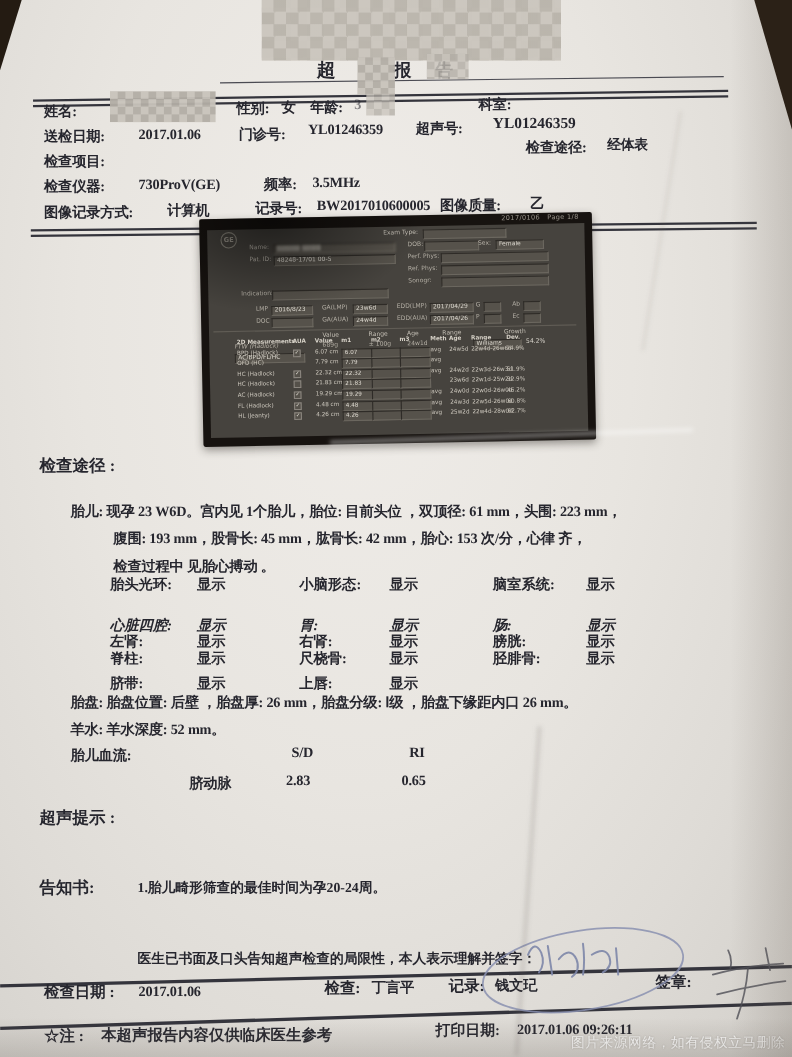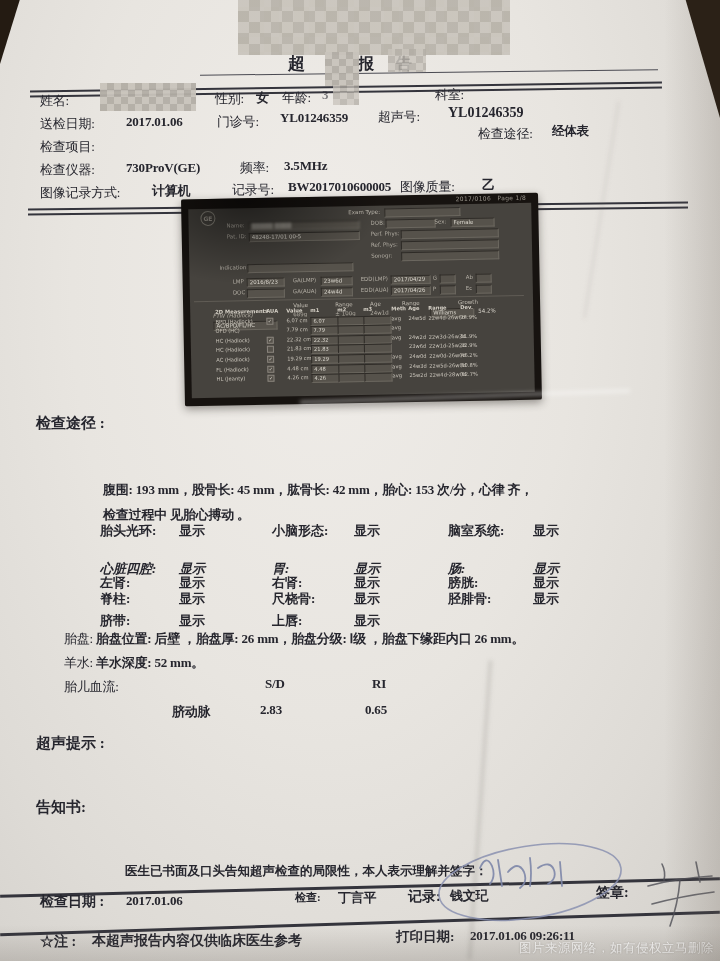--- a/index.html
+++ b/index.html
@@ -20,21 +20,21 @@
   
   .mosaic{position:absolute;
     background:
      repeating-conic-gradient(from 0deg, rgba(186,181,172,.95) 0% 25%, rgba(203,198,190,.95) 25% 50%) 0 0/22px 22px,
      repeating-conic-gradient(from 0deg, rgba(172,166,158,.6) 0% 25%, rgba(212,206,197,.6) 25% 50%) 11px 7px/30px 30px;}
   .mosaic.fine{background:
      repeating-conic-gradient(from 0deg, rgba(178,173,165,.95) 0% 25%, rgba(200,195,187,.95) 25% 50%) 0 0/14px 14px;}
 
   .ink{color:#26262e;}
   .abs{position:absolute;}
-  .lbl{font-weight:400;margin-top:48px;}
+  .lbl{font-weight:700;margin-top:48px;}
   .rule{position:absolute;background:#34343c;height:2px;}
   .rule.thin{height:1px;background:#4a4a52;}
 
   .t13{font-size:13px;font-weight:600;letter-spacing:-.2px;}
   .t12{font-size:12.5px;font-weight:600;letter-spacing:-.2px;}
   .t15{font-size:15px;font-weight:700;}
 
   
   .machine{position:absolute;left:183px;top:196px;width:357px;height:207px;background:#171310;border-radius:2px;
     transform:rotate(-1.1deg);box-shadow:0 3px 8px rgba(40,35,30,.45);}
@@ -295,20 +295,24 @@
             <span style="left: 234px;">22w4d-28w0d</span>
             <span style="left: 266px;">62.7%</span>
           </div>
         </div>
     </div>
     <div class="fingershadow"></div>
   </div>
 
   <div class="abs ink t15" style="left:36px;top:414px;">检查途径 :</div>
 
+  <div class="abs ink t13" style="left:64px;top:456px;white-space:nowrap;">
+    <span class="lbl">胎儿:</span>
+    <span>现孕 23 W6D。宫内见 1个胎儿，胎位: 目前头位 ，双顶径: 61 mm，头围: 223 mm，</span>
+  </div>
   <div class="abs ink t13" style="left:103px;top:481px;white-space:nowrap;">腹围: 193 mm，股骨长: 45 mm，肱骨长: 42 mm，胎心: 153 次/分，心律 齐，</div>
   <div class="abs ink t13" style="left:103px;top:506px;white-space:nowrap;">检查过程中 见胎心搏动 。</div>
 
   <div id="organ-grid">
       <div class="og-row" style="top: 0px;">
         <span class="og og-l0">胎头光环:</span>
         <span class="og og-v0">显示</span>
         <span class="og og-l1">小脑形态:</span>
         <span class="og og-v1">显示</span>
         <span class="og og-l2">脑室系统:</span>
@@ -358,27 +362,28 @@
   <div class="abs ink t13" style="left:265px;top:676px;">S/D</div>
   <div class="abs ink t13" style="left:372px;top:676px;">RI</div>
   <div class="abs ink t13" style="left:172px;top:703px;">脐动脉</div>
   <div class="abs ink t13" style="left:260px;top:702px;">2.83</div>
   <div class="abs ink t13" style="left:365px;top:702px;">0.65</div>
 
   <div class="abs ink t15" style="left:36px;top:734px;">超声提示 :</div>
 
   <div class="abs ink t15" style="left:36px;top:798px;">告知书:</div>
   <div class="abs" style="left:125px;top:799px;">
+      <div class="notice-line">1.胎儿畸形筛查的最佳时间为孕20-24周。</div>
     </div>
   <div class="abs ink" style="left:125px;top:863px;font-size:12.5px;font-weight:700;white-space:nowrap;">医生已书面及口头告知超声检查的局限性，本人表示理解并签字：</div>
 
   <div class="rule" style="left:0;top:886px;width:720px;height:2.5px;transform:rotate(-1.4deg);"></div>
   <div class="abs ink" style="left:40px;top:893px;font-size:14px;font-weight:700;">检查日期 :</div>
   <div class="abs ink t13" style="left:126px;top:893px;">2017.01.06</div>
-  <div class="abs ink" style="left:295px;top:890px;font-size:11px;font-weight:700;">检查:</div>
+  <div class="abs ink" style="left:295px;top:890px;font-size:14px;font-weight:700;">检查:</div>
   <div class="abs ink t13" style="left:338px;top:889px;">丁言平</div>
   <div class="abs ink" style="left:408px;top:888px;font-size:14px;font-weight:700;">记录:</div>
   <div class="abs ink t13" style="left:450px;top:887px;">钱文玘</div>
   <div class="abs ink" style="left:596px;top:884px;font-size:14px;font-weight:700;">签章:</div>
   <div class="rule" style="left:0;top:922px;width:720px;height:2.5px;transform:rotate(-1.8deg);"></div>
   <div class="abs ink" style="left:40px;top:933px;font-size:14px;font-weight:700;">☆注 :</div>
   <div class="abs ink" style="left:92px;top:932px;font-size:14px;font-weight:700;">本超声报告内容仅供临床医生参考</div>
   <div class="abs ink" style="left:396px;top:928px;font-size:13.5px;font-weight:700;">打印日期:</div>
   <div class="abs ink t13" style="left:470px;top:928px;">2017.01.06 09:26:11</div>
 

